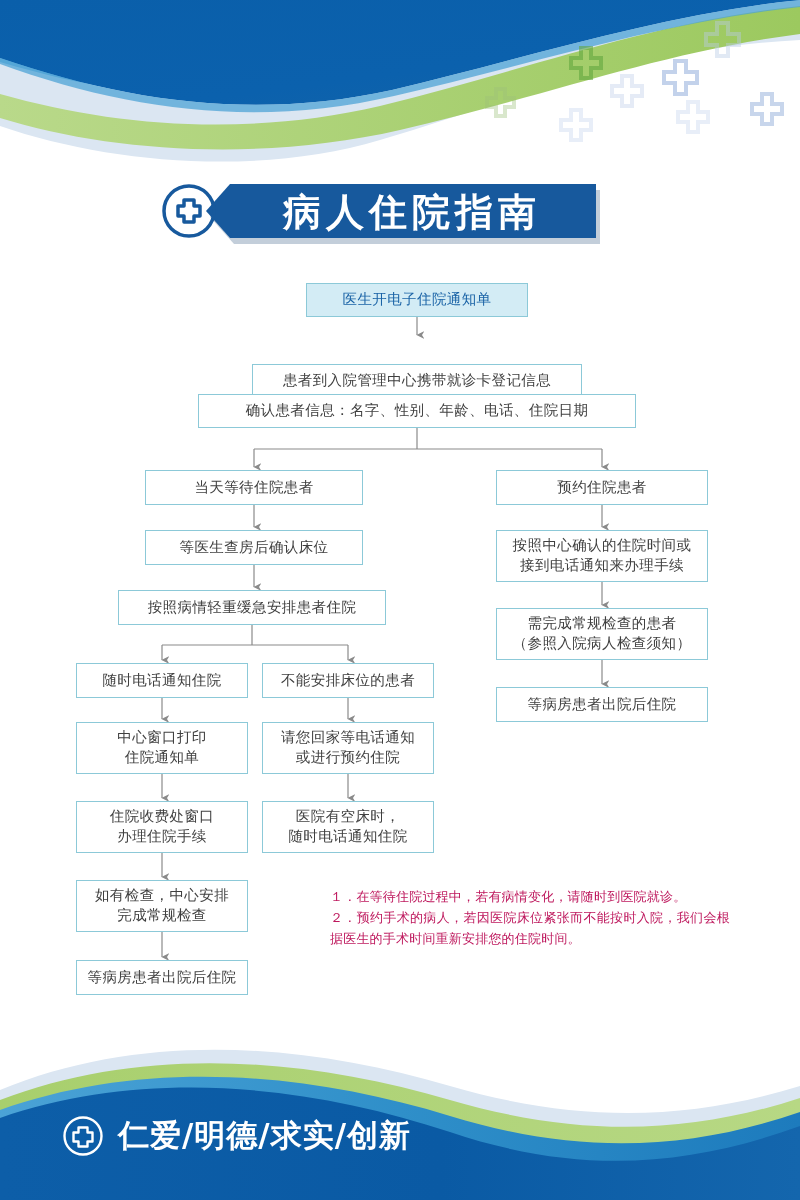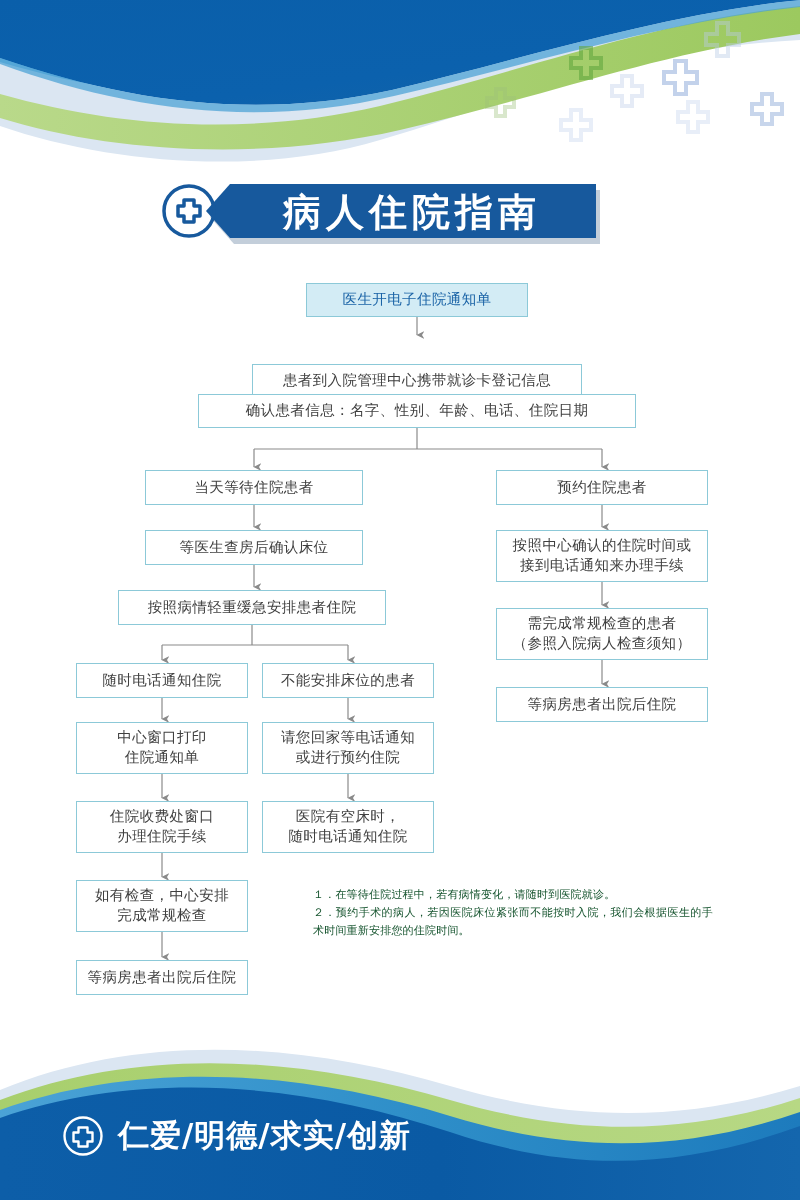--- a/index.html
+++ b/index.html
@@ -71,25 +71,25 @@
     letter-spacing: 0.4px;
   }
   .node.accent {
     background: #d3ecf5;
     color: #1a63a6;
   }
 
   
   #notes {
     position: absolute;
-    left: 313px;
+    left: 330px;
     top: 886px;
     width: 400px;
-    color: #14532d;
-    font-size: 11px;
+    color: #be185d;
+    font-size: 13px;
     line-height: 1.62;
     letter-spacing: 0.2px;
   }
   #notes p { margin: 0; text-align: justify; }
 
   
   #footer-slogan {
     position: absolute;
     left: 62px;
     top: 1112px;

